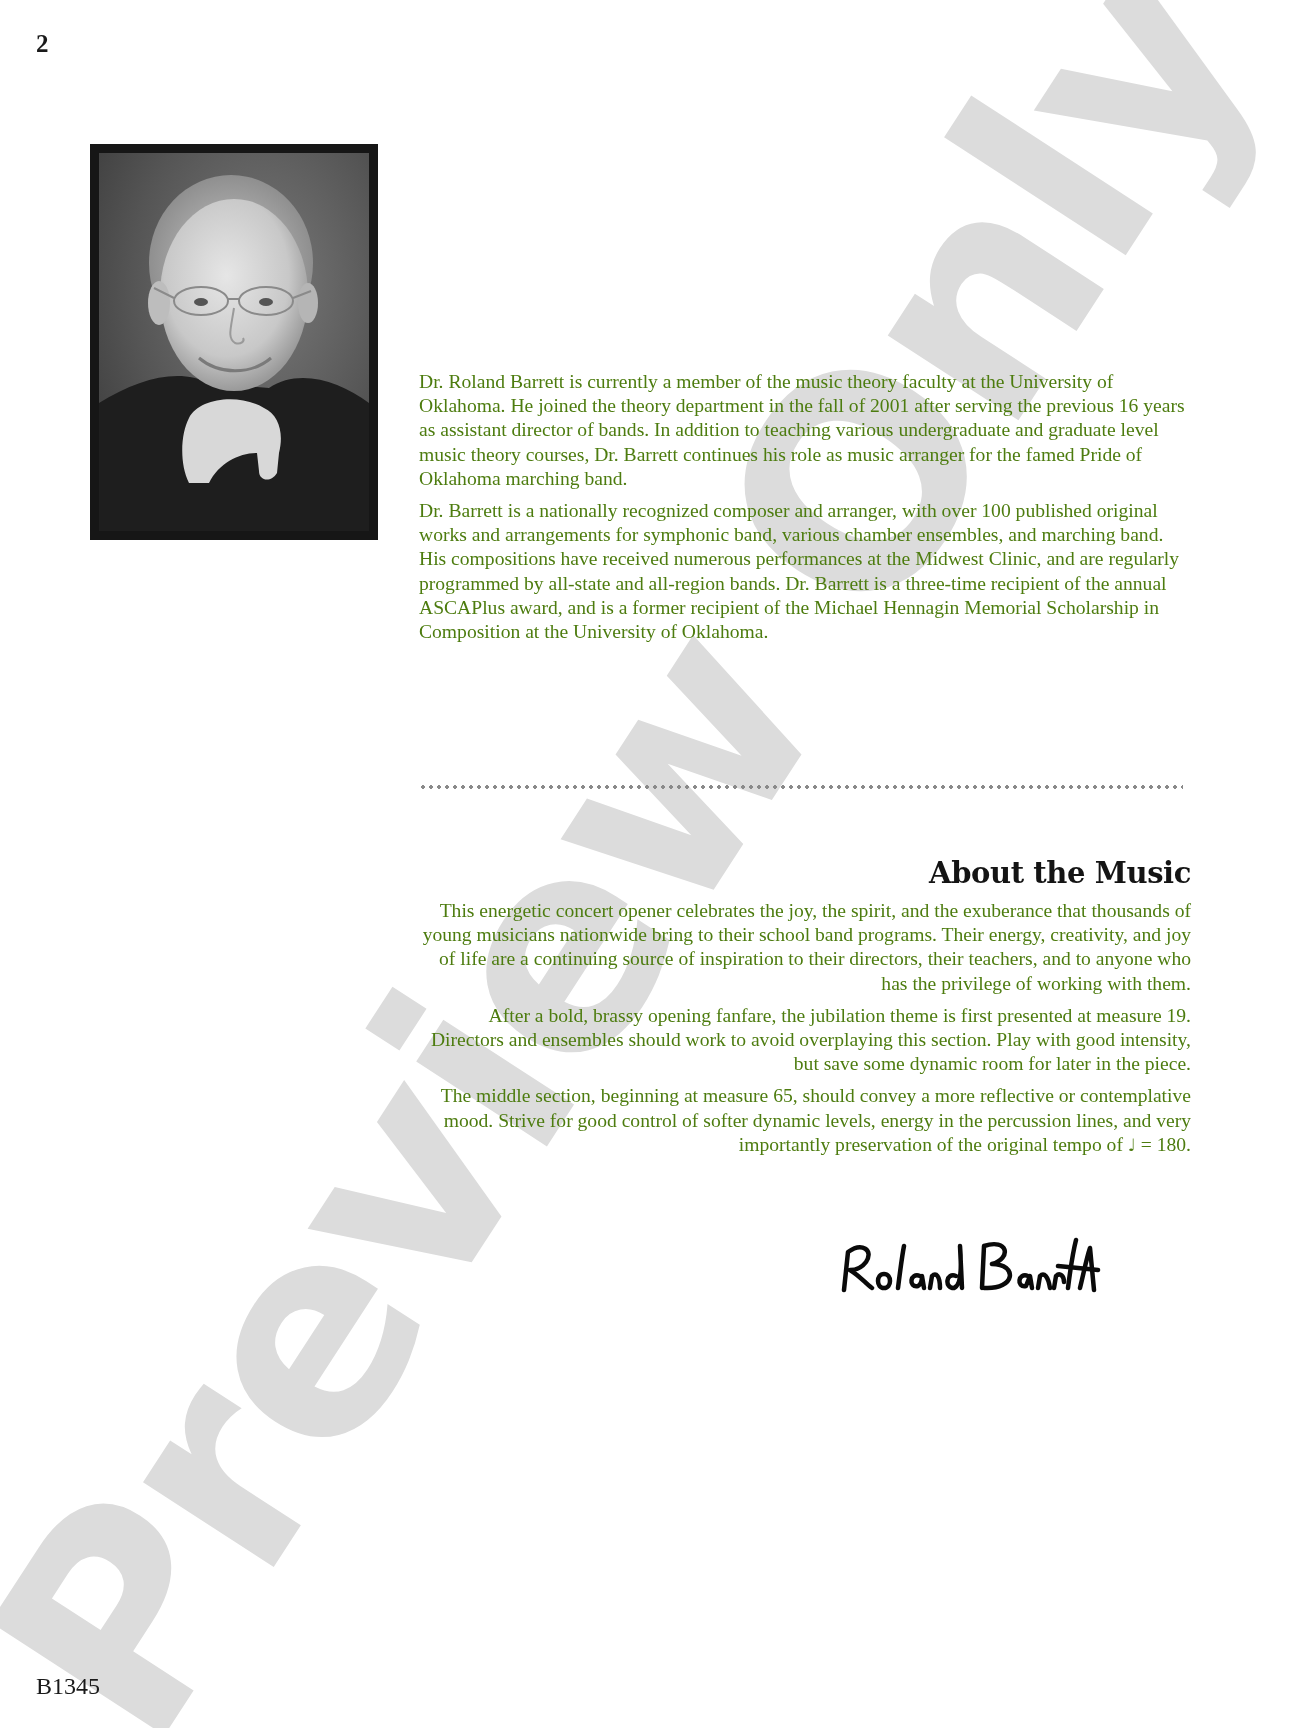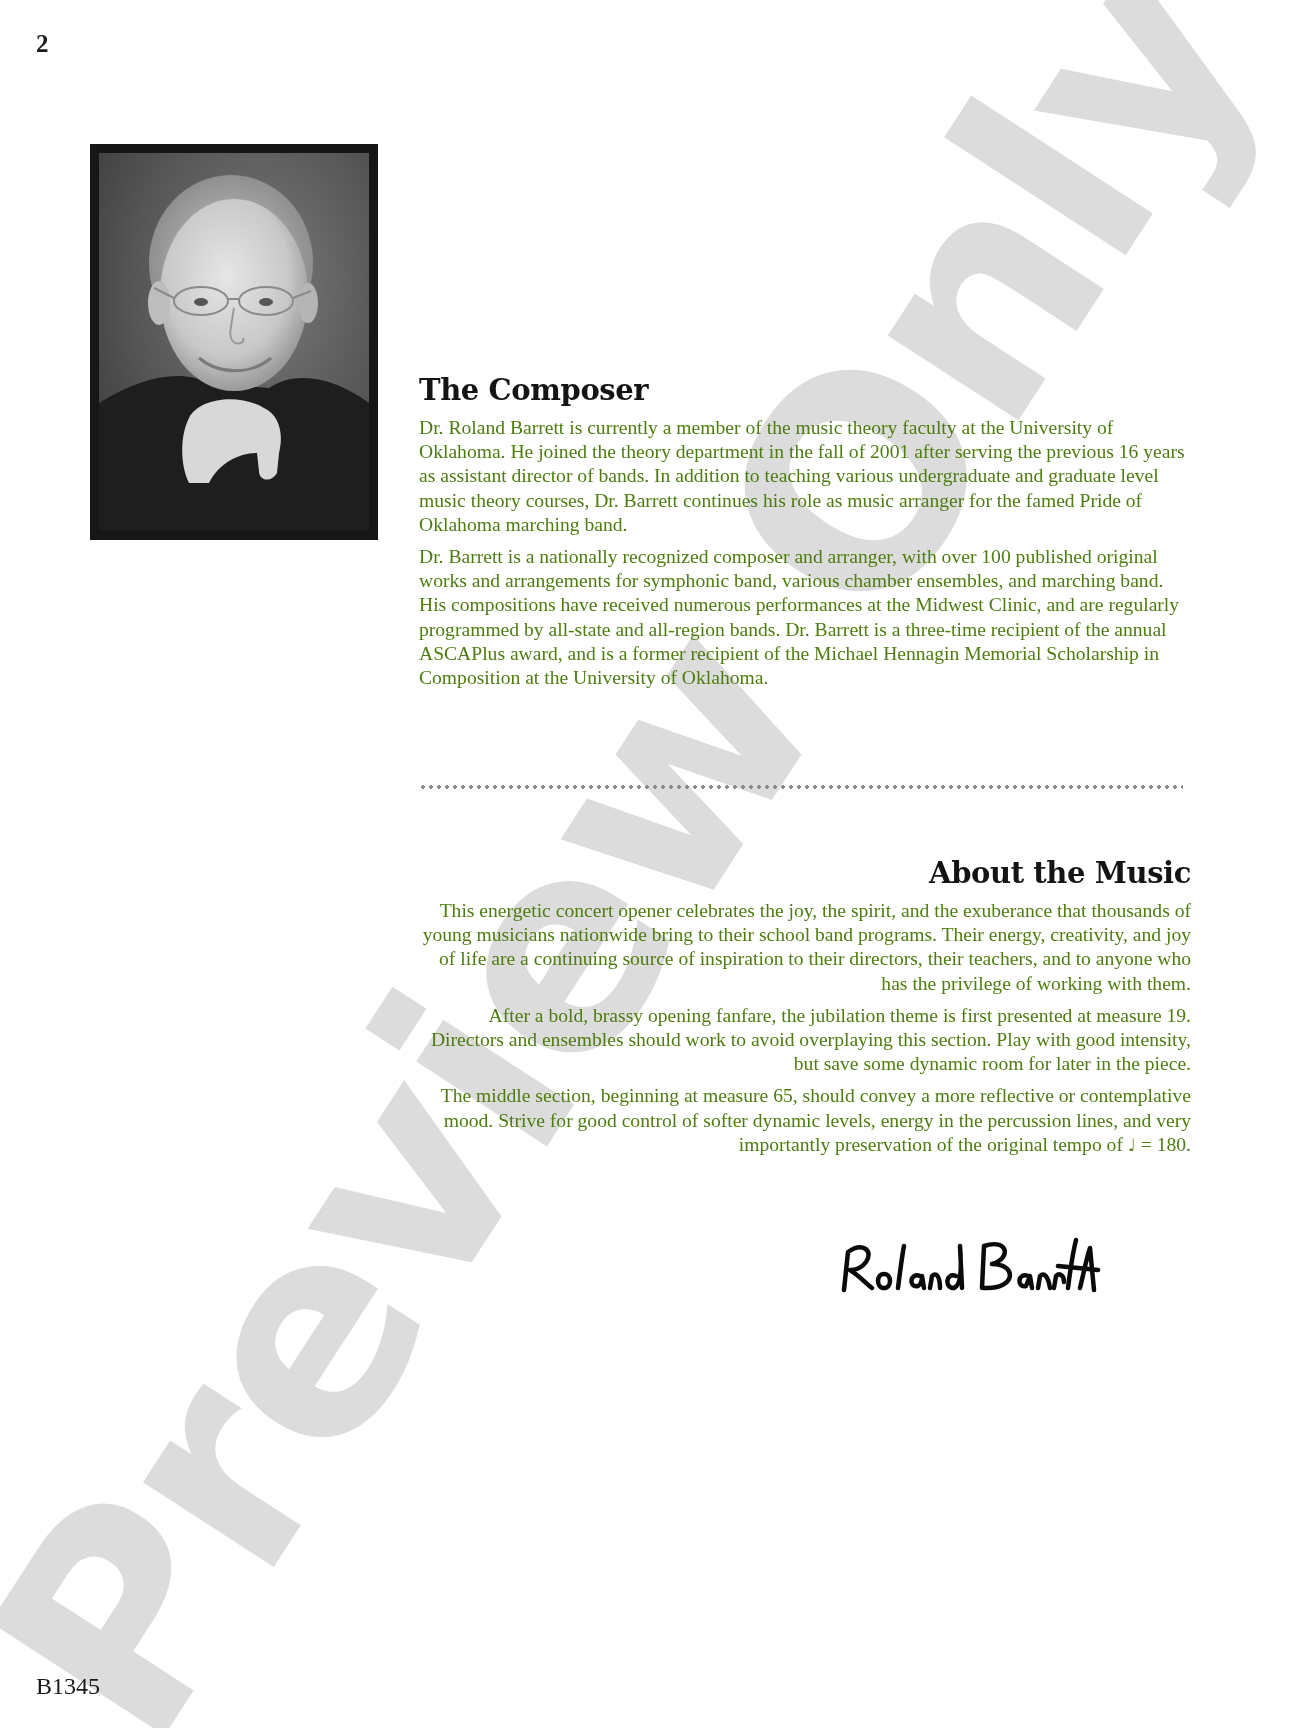--- a/index.html
+++ b/index.html
@@ -137,21 +137,20 @@
     <path d="M135 155 C132 175 128 185 136 190 C142 192 146 188 144 185" fill="none" stroke="#9a9a9a" stroke-width="2"></path>
 
     <path d="M100 205 C120 222 152 222 172 205" fill="none" stroke="#7a7a7a" stroke-width="3"></path>
 
     <path d="M90 265 C100 245 140 240 165 255 C180 262 185 280 180 300 L178 320 C172 330 160 328 160 318 L158 300 C140 300 120 310 110 330 L90 330 C80 310 82 280 90 265 Z" fill="#d8d8d8"></path>
     <path d="M100 330 L100 378 L150 378 L150 330 Z" fill="#1e1e1e"></path>
   </svg>
 </div>
 
 <section class="content section-composer">
-  <h2>The Composer</h2>
   <p>Dr. Roland Barrett is currently a member of the music theory faculty at the University of Oklahoma. He joined the theory department in the fall of 2001 after serving the previous 16 years as assistant director of bands. In addition to teaching various undergraduate and graduate level music theory courses, Dr. Barrett continues his role as music arranger for the famed Pride of Oklahoma marching band.</p>
   <p>Dr. Barrett is a nationally recognized composer and arranger, with over 100 published original works and arrangements for symphonic band, various chamber ensembles, and marching band. His compositions have received numerous performances at the Midwest Clinic, and are regularly programmed by all-state and all-region bands. Dr. Barrett is a three-time recipient of the annual ASCAPlus award, and is a former recipient of the Michael Hennagin Memorial Scholarship in Composition at the University of Oklahoma.</p>
 </section>
 
 <div class="divider"></div>
 
 <section class="content section-music">
   <h2>About the Music</h2>
   <p>This energetic concert opener celebrates the joy, the spirit, and the exuberance that thousands of young musicians nationwide bring to their school band programs. Their energy, creativity, and joy of life are a continuing source of inspiration to their directors, their teachers, and to anyone who has the privilege of working with them.</p>
   <p>After a bold, brassy opening fanfare, the jubilation theme is first presented at measure 19. Directors and ensembles should work to avoid overplaying this section. Play with good intensity, but save some dynamic room for later in the piece.</p>

